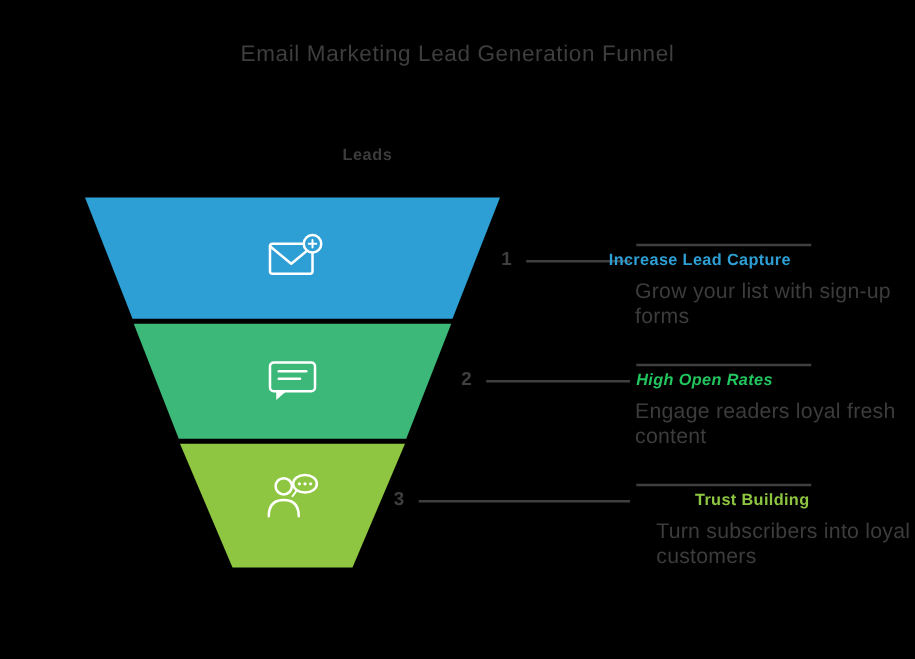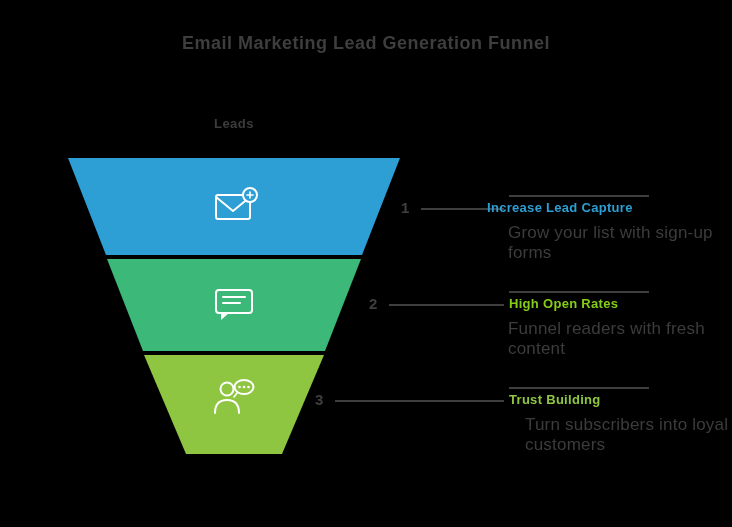--- a/index.html
+++ b/index.html
@@ -2,41 +2,41 @@
 <html><head>
 <meta charset="utf-8">
 <style>
   html,body{margin:0;padding:0;background:#000;}
   .canvas{
     position:relative;width:732px;height:527px;background:#000000;
     font-family:"Liberation Sans",sans-serif;overflow:hidden;
   }
   .page-title{
     position:absolute;top:33px;left:0;width:732px;text-align:center;
-    font-size:18px;font-weight:bold;color:#3e3e3e;letter-spacing:.5px;
+    font-size:18px;font-weight:normal;color:#3e3e3e;letter-spacing:.5px;
   }
   .funnel-svg{position:absolute;left:0;top:0;z-index:1;}
   .funnel-cap-label{
-    position:absolute;width:160px;text-align:center;
+    position:absolute;width:160px;text-align:right;
     font-size:13px;font-weight:bold;color:#3c3c3c;letter-spacing:.5px;z-index:2;
   }
   .top-label{left:154px;top:116px;}
   .bottom-label{left:156px;top:477px;}
   .stage-number{
     position:absolute;font-size:15px;font-weight:bold;color:#3f3f3f;z-index:2;
   }
   .connector,.overline{
     position:absolute;height:2px;background:#3f3f3f;z-index:2;
   }
   .stage-heading{
     position:absolute;font-size:13px;font-weight:bold;letter-spacing:.3px;z-index:2;
   }
   .stage-heading.s0{color:#2d9fd4;}
-  .stage-heading.s1{color:#84cc16;}
-  .stage-heading.s2{color:#8ec641;}
+  .stage-heading.s1{color:#22c55e;font-style:italic;}
+  .stage-heading.s2{color:#8ec641;margin-left:47px;}
   .stage-desc{
     position:absolute;font-size:17px;color:#3c3c3c;letter-spacing:.2px;z-index:2;
   }
 </style>
 </head>
 <body>
 
 <div class="canvas">
 
   <div class="page-title">Email Marketing Lead Generation Funnel</div>
@@ -78,21 +78,21 @@
   <div class="stage-number" style="left:401px;top:199px;">1</div>
   <div class="connector" style="left:421px;top:208px;width:83px;"></div>
   <div class="overline" style="left:509px;top:195px;width:140px;"></div>
   <div class="stage-heading s0" style="left:487px;top:200px;">Increase Lead Capture</div>
   <div class="stage-desc" style="left:508px;top:223px;">Grow your list with sign-up forms</div>
 
   <div class="stage-number" style="left:369px;top:295px;">2</div>
   <div class="connector" style="left:389px;top:304px;width:115px;"></div>
   <div class="overline" style="left:509px;top:291px;width:140px;"></div>
   <div class="stage-heading s1" style="left:509px;top:296px;">High Open Rates</div>
-  <div class="stage-desc" style="left:508px;top:319px;">Funnel readers with fresh content</div>
+  <div class="stage-desc" style="left:508px;top:319px;">Engage readers loyal fresh content</div>
 
   <div class="stage-number" style="left:315px;top:391px;">3</div>
   <div class="connector" style="left:335px;top:400px;width:169px;"></div>
   <div class="overline" style="left:509px;top:387px;width:140px;"></div>
   <div class="stage-heading s2" style="left:509px;top:392px;">Trust Building</div>
   <div class="stage-desc" style="left:508px;top:415px;margin-left:17px;">Turn subscribers into loyal customers</div>
 
 </div>
 
 </body></html>

